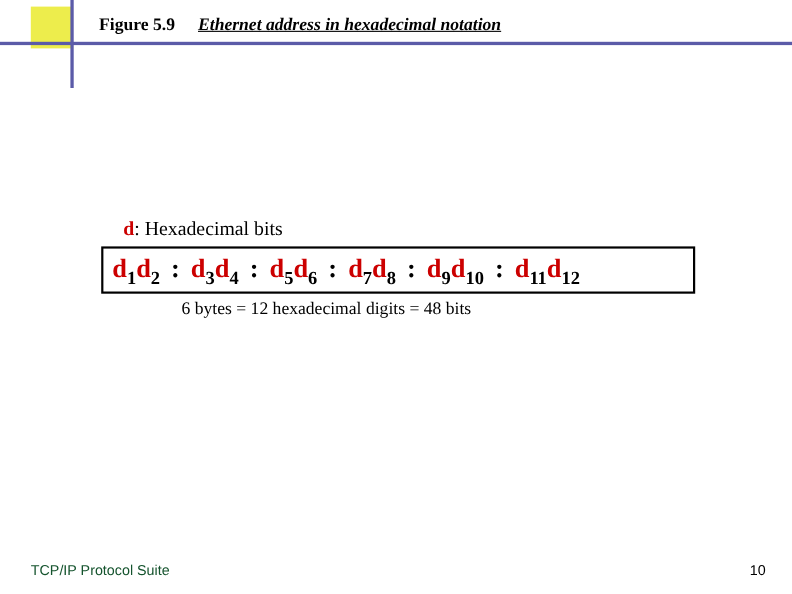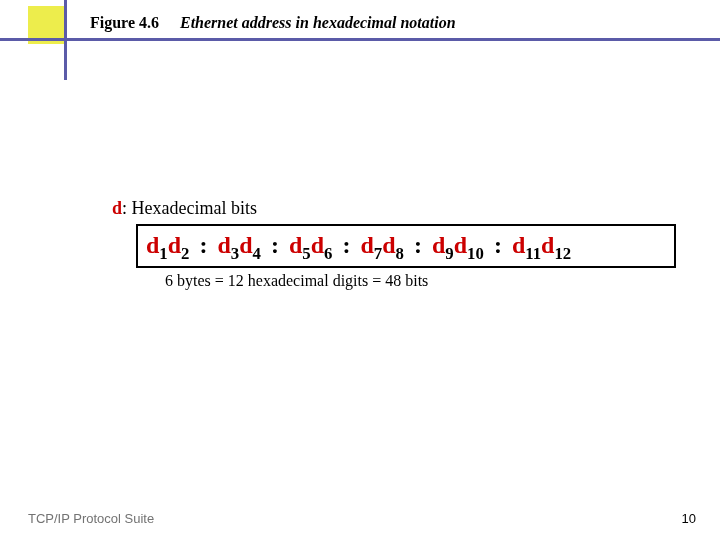--- a/index.html
+++ b/index.html
@@ -1,40 +1,40 @@
 <!DOCTYPE html>
 <html><head>
 <meta charset="utf-8">
 <style>
   * { box-sizing: border-box; margin: 0; padding: 0; }
   html, body { width: 720px; height: 540px; background: #fff; font-family: "Times New Roman", serif; position: relative; overflow: hidden; }
   .corner-block { position: absolute; left: 28px; top: 6px; width: 38px; height: 38px; background: #eded4c; }
   .h-rule { position: absolute; left: 0; top: 38px; width: 720px; height: 3px; background: #5b5ba8; }
   .v-rule { position: absolute; left: 64px; top: 0; width: 3px; height: 80px; background: #5b5ba8; }
   .fig-label { position: absolute; left: 90px; top: 14px; font-weight: bold; font-size: 16px; color: #000; }
-  .fig-title { position: absolute; left: 180px; top: 14px; font-weight: bold; font-style: italic; font-size: 16px; color: #000; }
+  .fig-title { position: absolute; left: 180px; top: 14px; font-weight: bold; font-style: italic; font-size: 16px; color: #000; text-decoration: underline; }
   .legend { position: absolute; left: 112px; top: 198px; font-size: 18px; }
   .legend .d { color: #c00; font-weight: bold; }
-  .addr-box { position: absolute; left: 92px; top: 224px; width: 540px; border: 2px solid #000; padding: 6px 8px 2px 8px; font-size: 24px; font-weight: bold; white-space: nowrap; margin-left: 44px; }
+  .addr-box { position: absolute; left: 92px; top: 224px; width: 540px; border: 2px solid #000; padding: 6px 8px 2px 8px; font-size: 24px; font-weight: bold; white-space: nowrap; }
   .addr-box .pair { display: inline-block; }
   .addr-box .d { color: #c00; }
   .addr-box sub { font-size: 0.7em; vertical-align: sub; color: #000; font-weight: bold; }
   .addr-box .colon { color: #000; padding: 0 4px; }
   .caption { position: absolute; left: 165px; top: 272px; font-size: 16px; color: #000000; }
-  .footer-left { position: absolute; left: 28px; bottom: 14px; font-family: Arial, sans-serif; font-size: 13px; color: #737373; }
+  .footer-left { position: absolute; left: 28px; bottom: 14px; font-family: Arial, sans-serif; font-size: 13px; color: #14532d; }
   .footer-right { position: absolute; right: 24px; bottom: 14px; font-family: Arial, sans-serif; font-size: 13px; color: #000; }
 </style>
 </head>
 <body>
 
 <div class="corner-block"></div>
 <div class="h-rule"></div>
 <div class="v-rule"></div>
 
-<div class="fig-label">Figure 4.6</div>
+<div class="fig-label">Figure 5.9</div>
 <div class="fig-title">Ethernet address in hexadecimal notation</div>
 
 <div class="legend">
   <span class="d">d</span><span>: Hexadecimal bits</span>
 </div>
 
 <div class="addr-box">
   <span class="pair"><span class="d">d</span><sub>1</sub><span class="d">d</span><sub>2</sub></span>
   <span class="colon">:</span>
   <span class="pair"><span class="d">d</span><sub>3</sub><span class="d">d</span><sub>4</sub></span>

